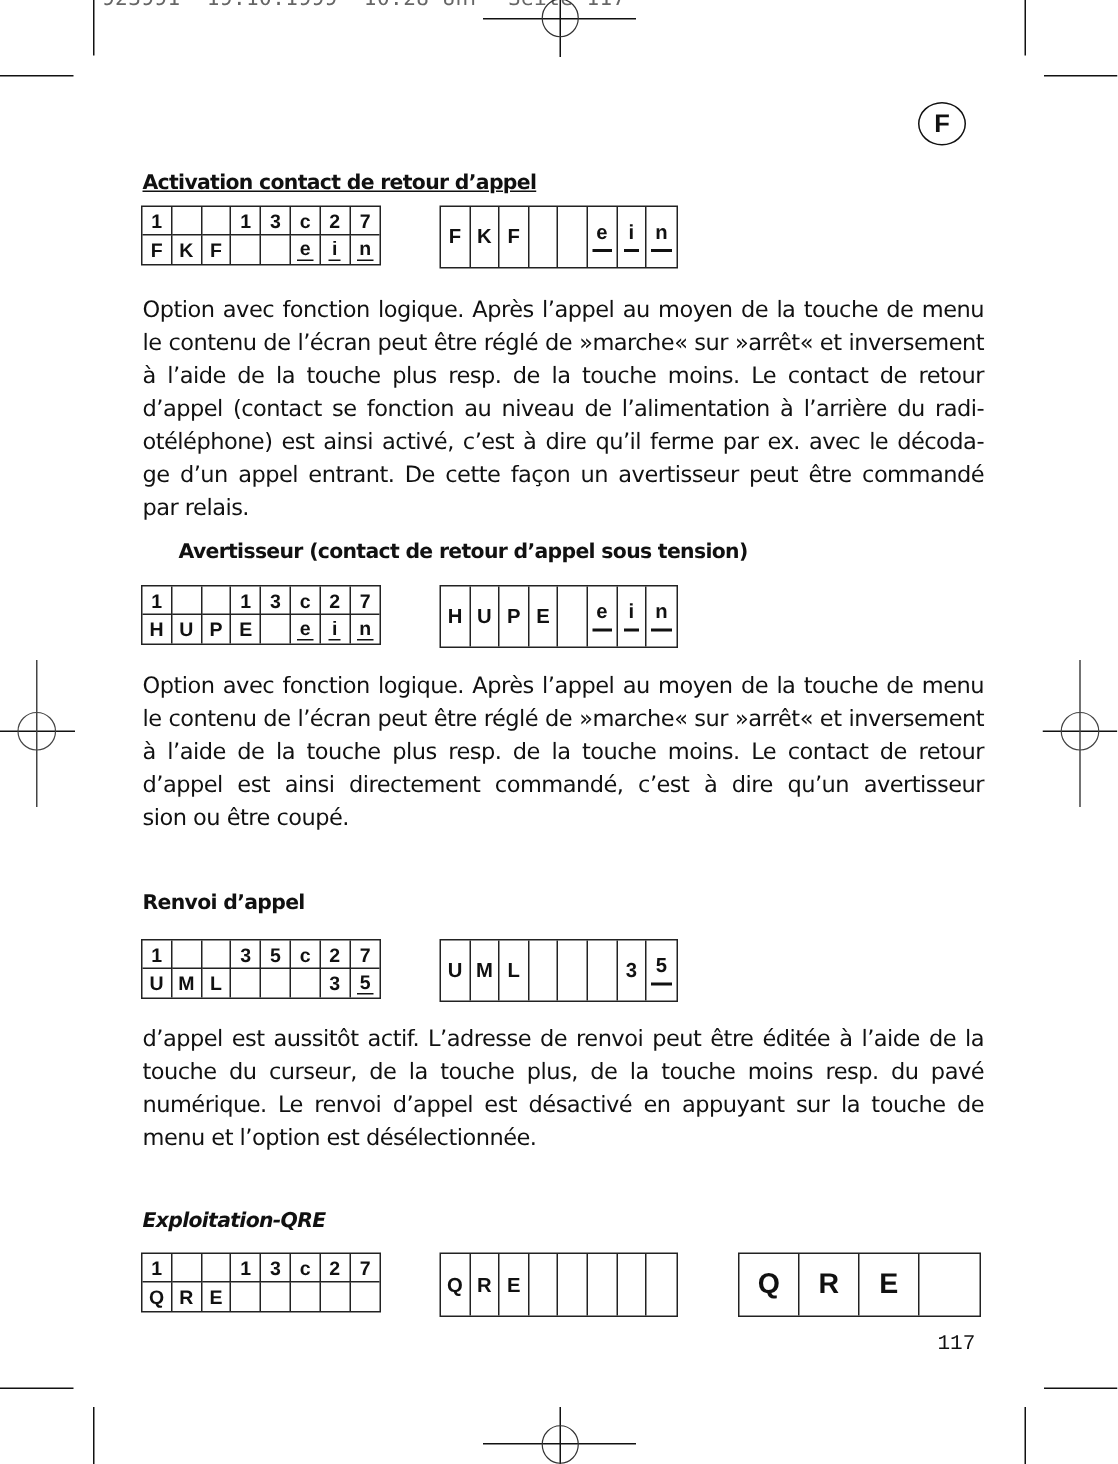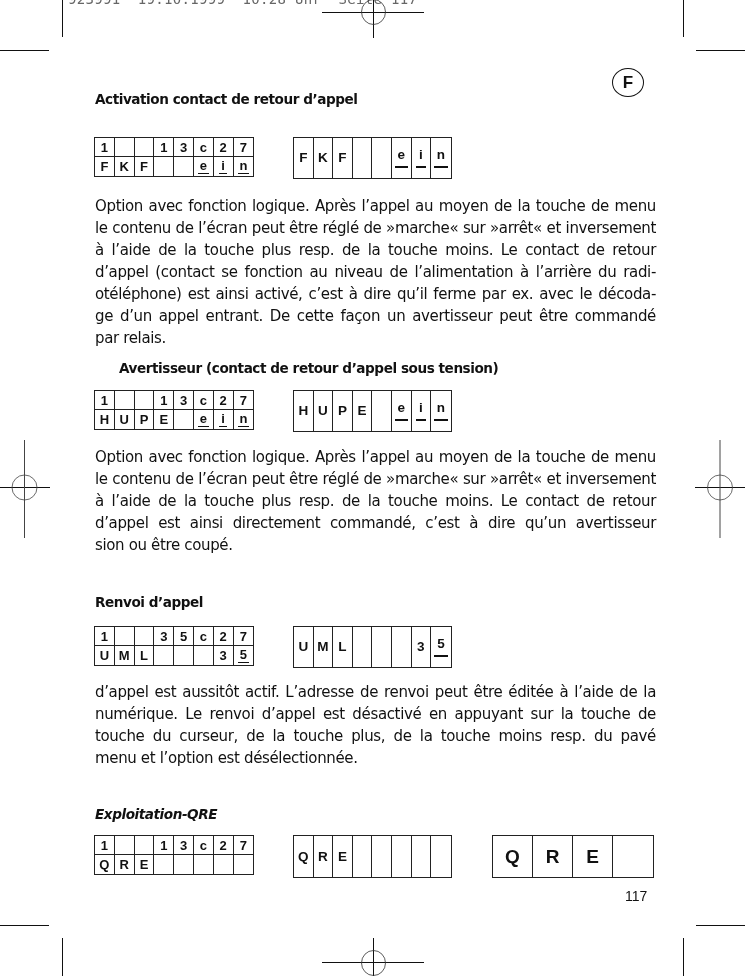--- a/index.html
+++ b/index.html
@@ -26,21 +26,21 @@
     .lcd .cell.lastrow { border-bottom: none; }
     .lcd .cell.ul span { border-bottom: 1.6px solid #111; padding: 0 2px 1px; }
 
     .lcd2 { grid-template-columns: repeat(8, 19.8px); grid-template-rows: 19px 19px; }
     .lcd1 { grid-template-columns: repeat(8, 19.6px); grid-template-rows: 40px; }
     .lcd1 .cell { font-size: 13.5px; }
     .lcd1 .cell.ul span { padding: 0 3px 4px; border-bottom-width: 2px; }
     .lcdbig { grid-template-columns: repeat(4, 40px); grid-template-rows: 40px; }
     .lcdbig .cell { font-size: 19px; }
 
-    .page-number { position: absolute; left: 625px; top: 888px; font-family: Liberation Sans, sans-serif; font-size: 14px; color: #111; }
+    .page-number { position: absolute; left: 625px; top: 888px; font-family: Liberation Mono, monospace; font-size: 14px; color: #111; }
   </style>
 </head>
 <body>
 
 <div class="slug">923991  19.10.1999  10:28 Uhr  Seite 117</div>
 
 <div class="crop" style="left:62px;top:0;width:1px;height:37px;"></div>
 <div class="crop" style="left:0;top:50px;width:49px;height:1px;"></div>
 <div class="crop" style="left:683px;top:0;width:1px;height:37px;"></div>
 <div class="crop" style="left:696px;top:50px;width:49px;height:1px;"></div>
@@ -65,21 +65,21 @@
   <circle cx="24.5" cy="47.5" r="12.5" fill="none" stroke="#444" stroke-width="0.8"></circle>
 </svg>
 <svg class="reg" style="left:695px;top:440px;" width="50" height="100" viewBox="0 0 50 100">
   <line x1="0" y1="47.5" x2="50" y2="47.5" stroke="#111" stroke-width="1"></line>
   <line x1="25" y1="0" x2="25" y2="98" stroke="#444" stroke-width="1"></line>
   <circle cx="25" cy="47.5" r="12.5" fill="none" stroke="#444" stroke-width="0.8"></circle>
 </svg>
 
 <div class="lang-badge">F</div>
 
-<div class="heading" style="top:91px;">Activation contact de retour d’appel</div>
+<div class="heading" style="top:114px;text-decoration:underline;">Activation contact de retour d’appel</div>
 
 <div class="lcd lcd2" style="left:94px;top:137px;">
   <div class="cell">1</div>
   <div class="cell"></div>
   <div class="cell"></div>
   <div class="cell">1</div>
   <div class="cell">3</div>
   <div class="cell">c</div>
   <div class="cell">2</div>
   <div class="cell lastcol">7</div>
@@ -209,22 +209,22 @@
   <div class="cell lastrow"></div>
   <div class="cell lastrow"></div>
   <div class="cell lastrow">3</div>
   <div class="cell lastrow lastcol ul">
       <span>5</span>
     </div>
 </div>
 
 <div class="para" style="top:681px;">
   <span>d’appel est aussitôt actif. L’adresse de renvoi peut être éditée à l’aide de la</span>
+  <span>touche du curseur, de la touche plus, de la touche moins resp. du pavé</span>
   <span>numérique. Le renvoi d’appel est désactivé en appuyant sur la touche de</span>
-  <span>touche du curseur, de la touche plus, de la touche moins resp. du pavé</span>
   <span class="last">menu et l’option est désélectionnée.</span>
 </div>
 
 <div class="heading" style="top:806px;font-style:italic;">Exploitation-QRE</div>
 
 <div class="lcd lcd2" style="left:94px;top:835px;">
   <div class="cell">1</div>
   <div class="cell"></div>
   <div class="cell"></div>
   <div class="cell">1</div>

